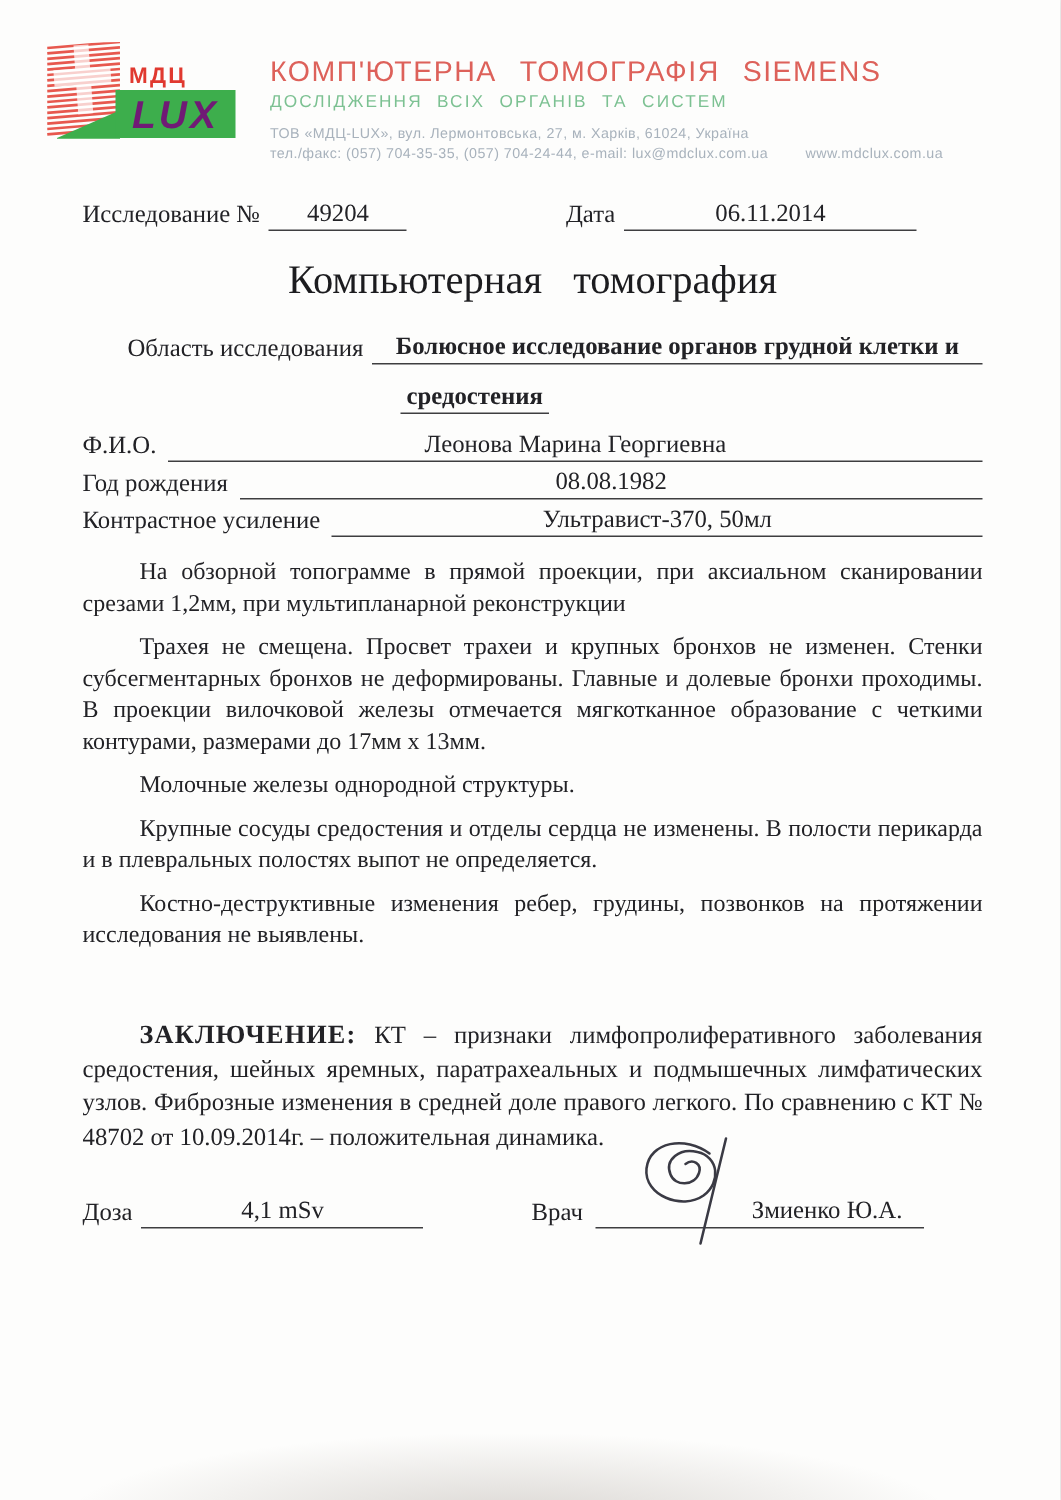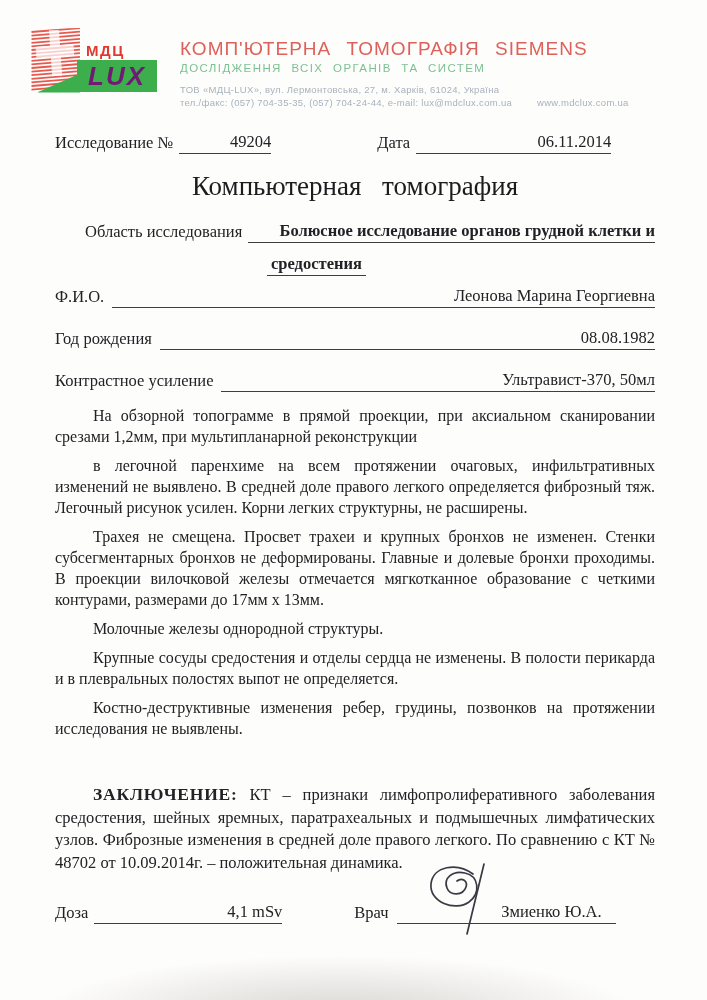--- a/index.html
+++ b/index.html
@@ -25,33 +25,33 @@
   .hdr-text{position:absolute;left:150px;top:10px;width:500px;font-family:"Liberation Sans",sans-serif;}
   .hdr-title{font-size:19px;letter-spacing:1px;word-spacing:9px;color:#dd615a;white-space:nowrap;}
   .hdr-sub{margin-top:2px;font-size:11.5px;letter-spacing:1.4px;word-spacing:5px;color:#7cc192;white-space:nowrap;}
   .hdr-addr{margin-top:9px;font-size:9.5px;line-height:13px;color:#a8b2bc;letter-spacing:.3px;white-space:nowrap;}
   .hdr-addr .site{margin-left:22px;}
   
   .content{position:absolute;left:55px;top:130px;width:600px;}
   .u{border-bottom:1.5px solid #3e3e40;}
   .row{display:flex;align-items:flex-end;font-size:16.5px;line-height:23px;}
   .lbl{white-space:nowrap;}
-  .fill{text-align:right;white-space:nowrap;}
+  .fill{text-align:center;white-space:nowrap;}
   .meta-row .fill-num{width:92px;margin-left:6px;}
   .meta-row .sp{width:106px;}
   .meta-row .fill-date{width:195px;margin-left:6px;}
   .doc-title{
     margin-top:14px;text-align:center;font-size:27px;line-height:36px;
     word-spacing:14px;color:#1c1c1f;
   }
   .area-row{margin-top:15px;padding-left:30px;}
   .area-row .fill{flex:1;margin-left:6px;font-weight:bold;}
   .sredo-line{margin-top:9px;font-size:16.5px;line-height:23px;}
   .sredo-line .word{display:inline-block;margin-left:212px;padding:0 4px;font-weight:bold;}
-  .f-row{margin-top:18px;}
+  .f-row{margin-top:1px;}
   .f-row .fill{flex:1;margin-left:8px;}
   .fio-row{margin-top:8px;}
   p.body-par{
     margin:8px 0 0 0;font-size:16px;line-height:21px;text-align:justify;
     text-indent:38px;color:#222226;
   }
   p.first-par{margin-top:13px;}
   .conclusion{
     margin-top:44px;font-size:16.5px;line-height:22.5px;text-align:justify;
     text-indent:38px;
@@ -151,21 +151,20 @@
     <div class="row f-row">
       <span class="lbl">Год рождения</span>
       <span class="fill u">08.08.1982</span>
     </div>
     <div class="row f-row">
       <span class="lbl">Контрастное усиление</span>
       <span class="fill u">Ультравист-370, 50мл</span>
     </div>
 
     <p class="body-par first-par">На обзорной топограмме в прямой проекции, при аксиальном сканировании срезами 1,2мм, при мультипланарной реконструкции</p>
-    <p class="body-par">в легочной паренхиме на всем протяжении очаговых, инфильтративных изменений не выявлено. В средней доле правого легкого определяется фиброзный тяж. Легочный рисунок усилен. Корни легких структурны, не расширены.</p>
     <p class="body-par">Трахея не смещена. Просвет трахеи и крупных бронхов не изменен. Стенки субсегментарных бронхов не деформированы. Главные и долевые бронхи проходимы. В проекции вилочковой железы отмечается мягкотканное образование с четкими контурами, размерами до 17мм х 13мм.</p>
     <p class="body-par">Молочные железы однородной структуры.</p>
     <p class="body-par">Крупные сосуды средостения и отделы сердца не изменены. В полости перикарда и в плевральных полостях выпот не определяется.</p>
     <p class="body-par">Костно-деструктивные изменения ребер, грудины, позвонков на протяжении исследования не выявлены.</p>
 
     <div class="conclusion">
       <span class="c-label">ЗАКЛЮЧЕНИЕ:</span>
       <span>КТ – признаки лимфопролиферативного заболевания средостения, шейных яремных, паратрахеальных и подмышечных лимфатических узлов. Фиброзные изменения в средней доле правого легкого. По сравнению с КТ № 48702 от 10.09.2014г. – положительная динамика.</span>
     </div>
 

